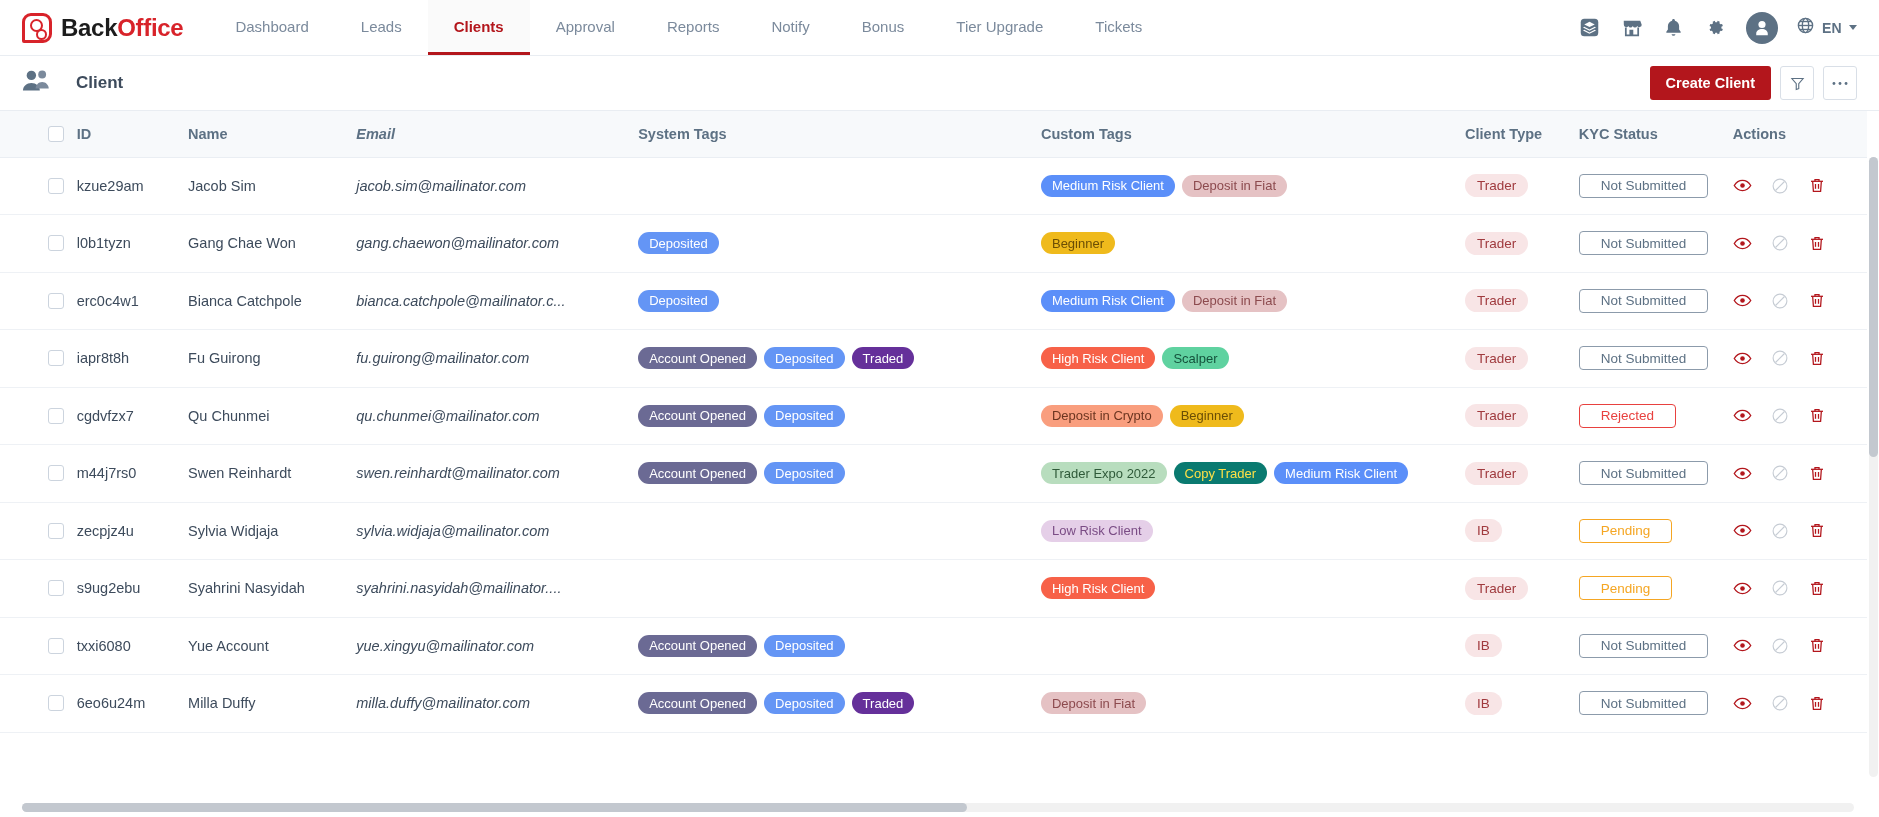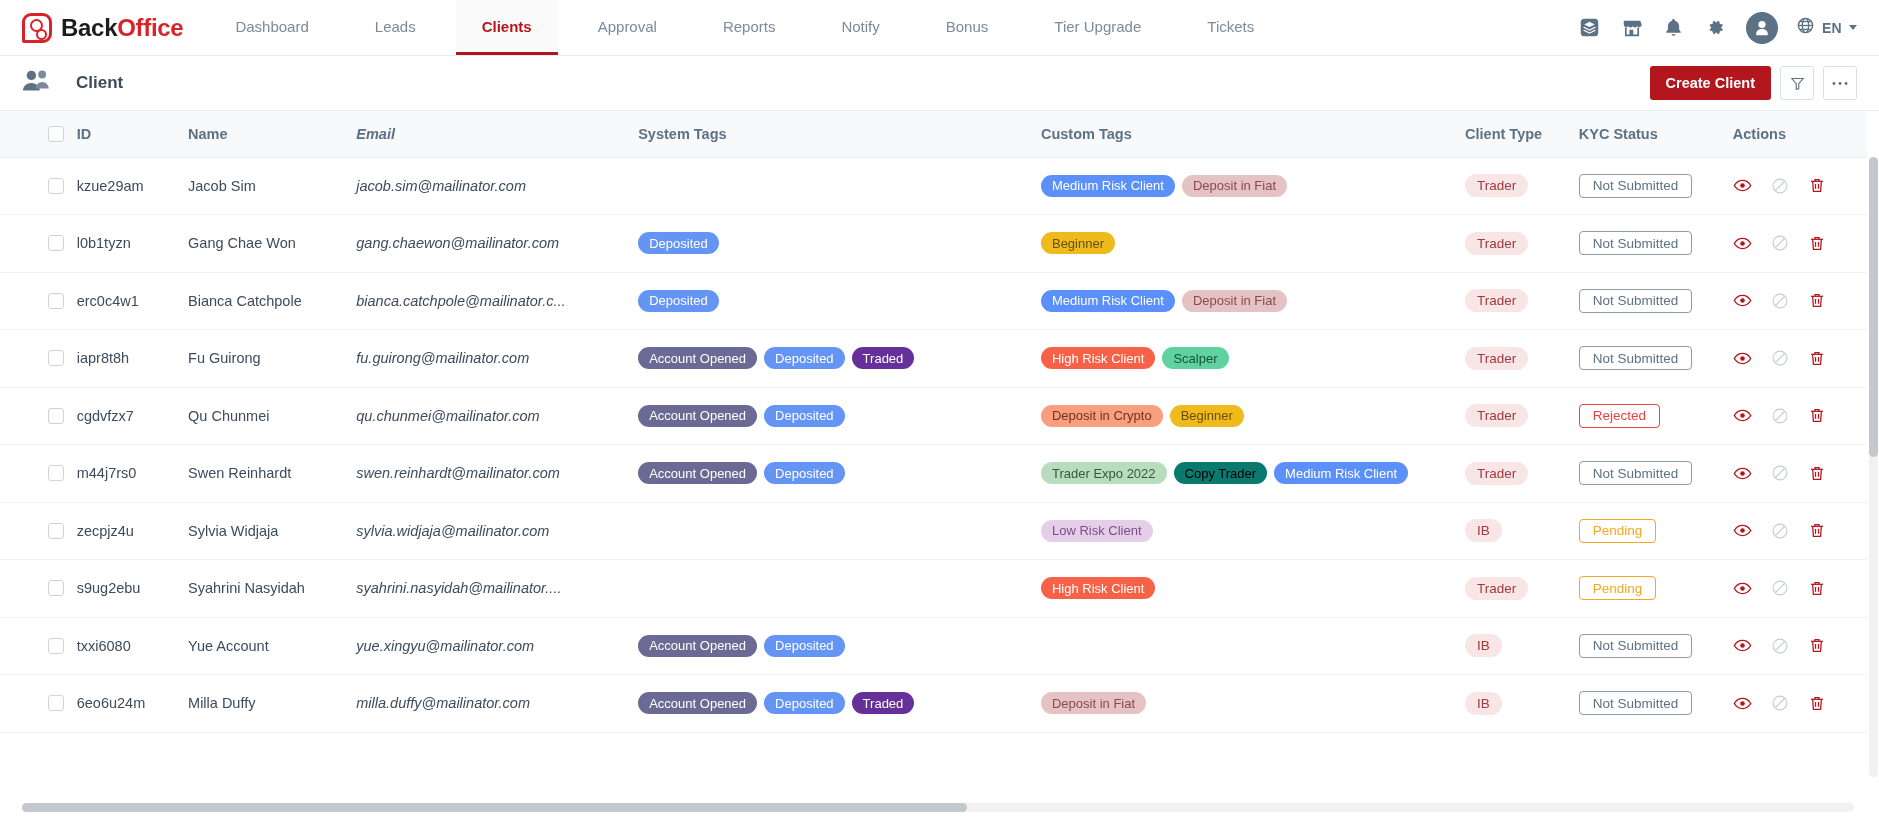--- a/index.html
+++ b/index.html
@@ -36,21 +36,21 @@
     width: 9px; height: 9px; border: 2.5px solid #d8232a; border-radius: 50%;
   }
   .brand-mark::after {
     content:""; position:absolute; left:11px; top:13px;
     width: 7px; height: 7px; border: 2.5px solid #d8232a; border-radius: 50%;
   }
   .brand-text { font-size: 24px; font-weight: bold; letter-spacing: -0.3px; white-space: nowrap; }
   .brand-text .b1 { color: #1c1c1c; }
   .brand-text .b2 { color: #d8232a; }
 
-  .navitems { display: flex; align-items: stretch; gap: 14px; }
+  .navitems { display: flex; align-items: stretch; }
   .navitem {
     display: flex; align-items: center;
     padding: 0 26px;
     font-size: 15px;
     color: #7b8a9c;
     cursor: pointer;
     white-space: nowrap;
     border-bottom: 3px solid transparent;
   }
   .navitem.active {
@@ -168,21 +168,21 @@
   .pill {
     display: inline-flex; align-items: center;
     height: 23px; padding: 0 12px;
     border-radius: 12px;
     font-size: 13.5px;
     background: #f8e5e6; color: #a03a3e;
   }
 
   .badge {
     display: inline-flex; align-items: center; justify-content: center;
-    height: 24px; padding: 0 13px;
+    height: 24px; padding: 0 21px;
     border-radius: 4px;
     font-size: 13.5px;
     border: 1px solid #8c9bab; color: #5d7184; background: #fff;
   }
   .badge.rejected { border-color: #e8413f; color: #e8413f; }
   .badge.pending  { border-color: #f5a623; color: #f5a623; }
 
   .actions { display: flex; align-items: center; gap: 19px; }
   .act-btn { cursor: pointer; display: flex; align-items: center; justify-content: center; }
   .act-eye   { color: #b3161c; }
@@ -570,21 +570,21 @@
      <td class="c-email">swen.reinhardt@mailinator.com</td>
      <td class="c-sys">
             <div class="taglist">
               <span class="tag" style="background:#6b6a94;color:#ffffff">Account Opened</span>
               <span class="tag" style="background:#6495f5;color:#ffffff">Deposited</span>
             </div>
           </td>
      <td class="c-cust">
             <div class="taglist">
               <span class="tag" style="background:#b8ddbe;color:#2f5a39">Trader Expo 2022</span>
-              <span class="tag" style="background:#0a7a70;color:#000000">Copy Trader</span>
+              <span class="tag" style="background:#0a7a70;color:#fde047">Copy Trader</span>
               <span class="tag" style="background:#5b8ff9;color:#ffffff">Medium Risk Client</span>
             </div>
           </td>
      <td class="c-type"><span class="pill">Trader</span></td>
      <td class="c-kyc"><span class="badge">Not Submitted</span></td>
      <td class="c-act">
         <div class="actions">
           <span class="act-btn act-eye">
                 <svg width="19" height="19" viewBox="0 0 24 24" fill="none" stroke="currentColor" stroke-width="1.7">
                   <path d="M1.6 12S5.5 5.6 12 5.6 22.4 12 22.4 12 18.5 18.4 12 18.4 1.6 12 1.6 12z"></path>

